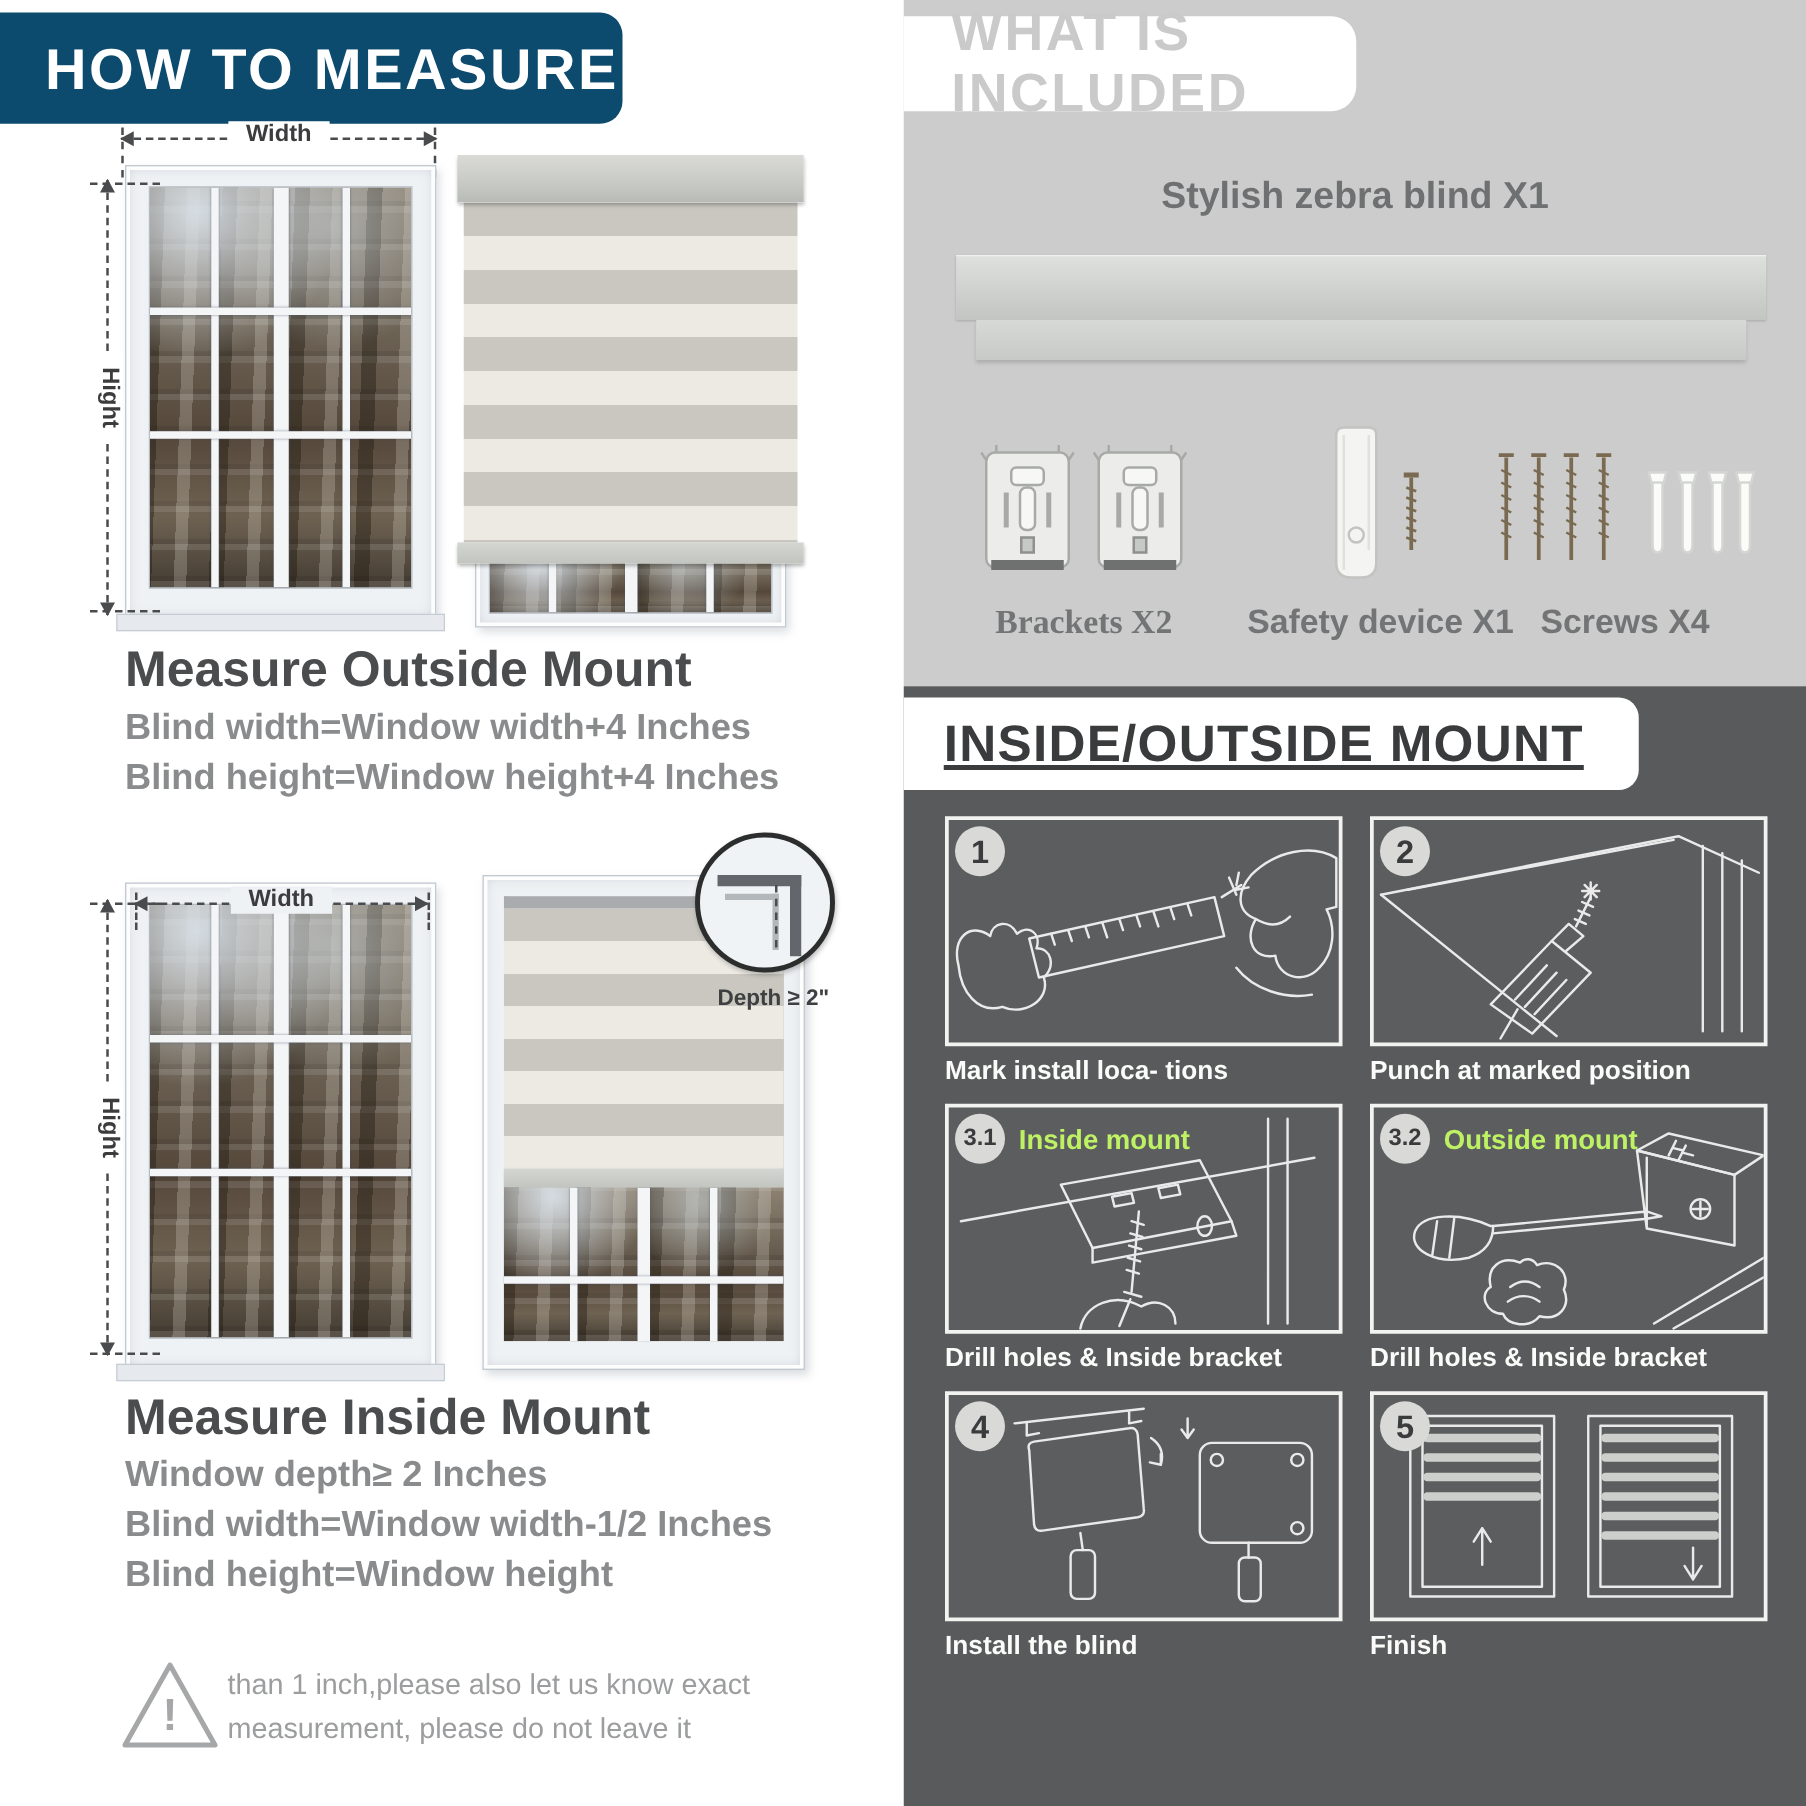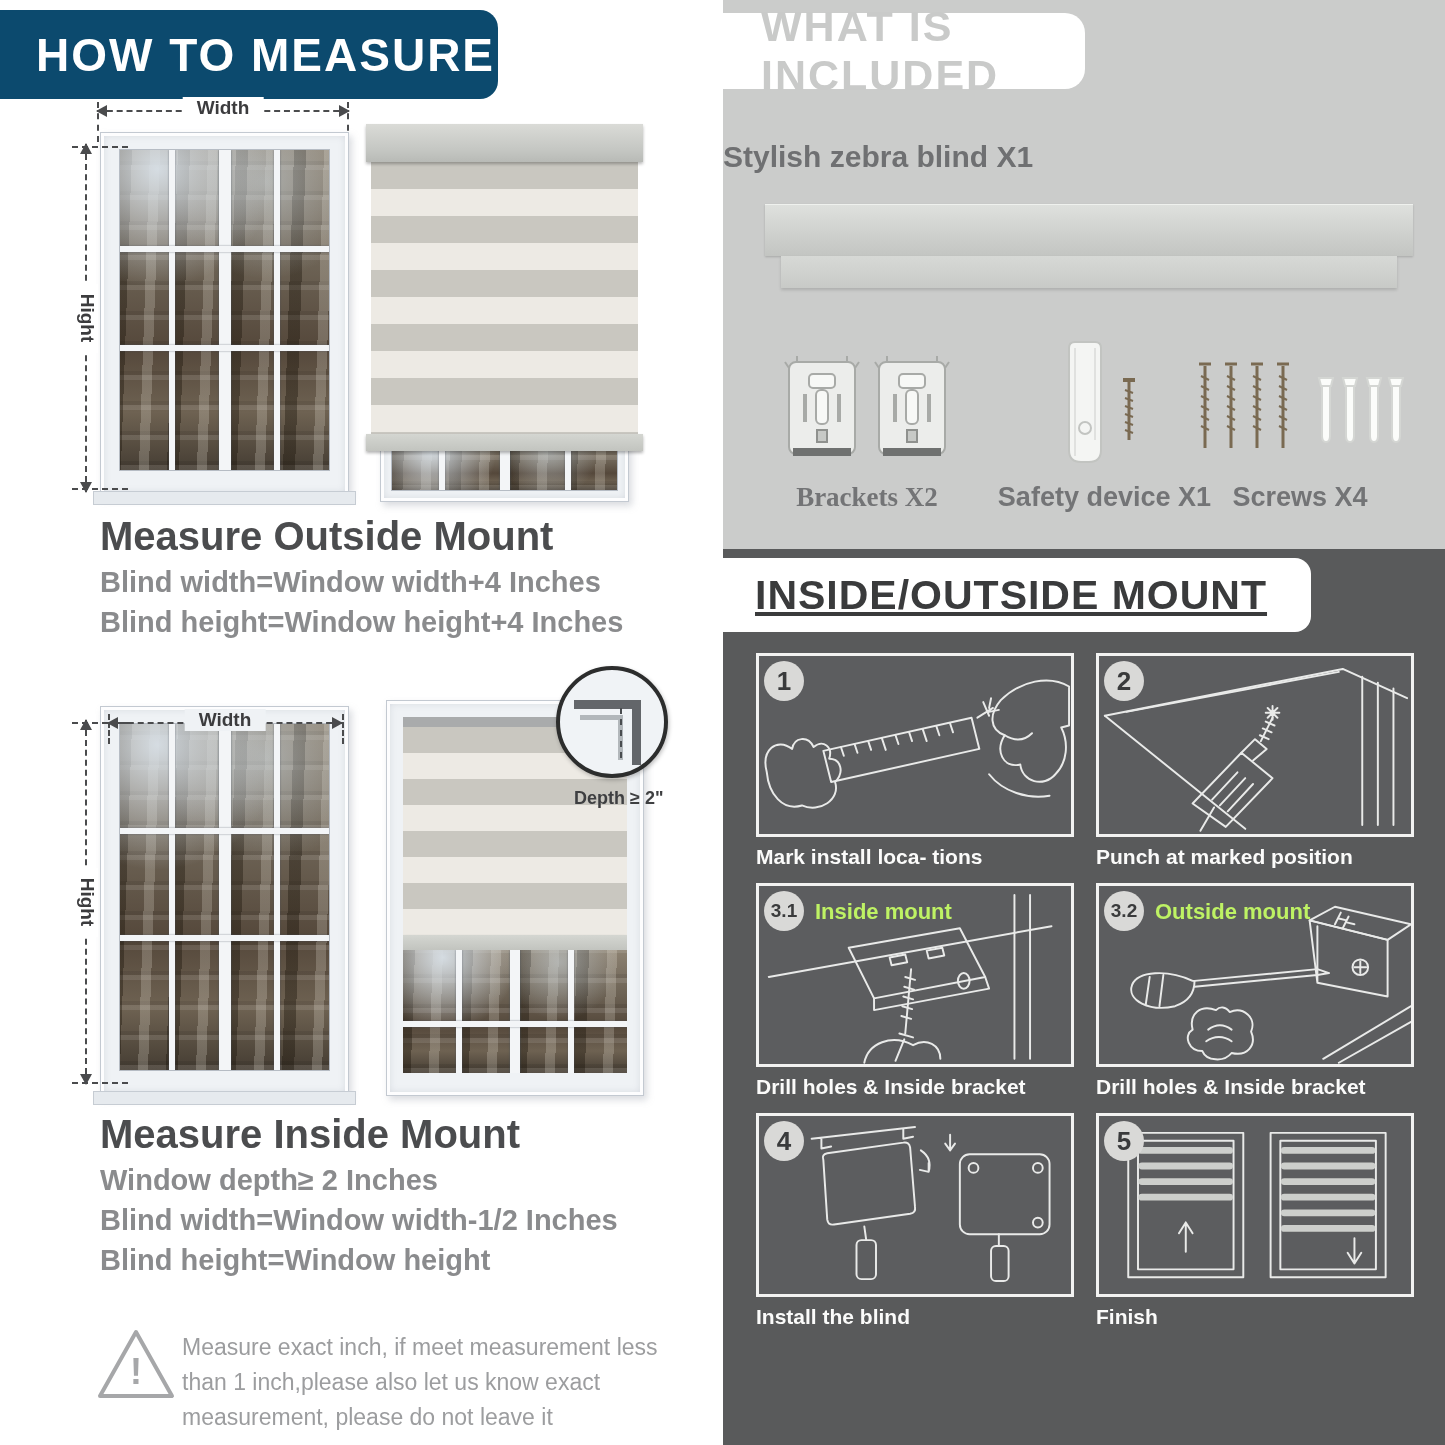--- a/index.html
+++ b/index.html
@@ -71,21 +71,21 @@
   .lens .l2{position:absolute;left:20px;top:45px;width:38px;height:40px;
             border-top:5px solid #b2b7bb;border-right:5px solid #b2b7bb;}
   .lens .dsh{position:absolute;left:60px;top:38px;height:50px;border-left:2px dashed #4a4d50;}
   .depth-lbl{position:absolute;font-size:18px;font-weight:bold;color:#3e3f41;white-space:nowrap;}
 
   .warn-line{font-size:23px;color:#9c9d9f;line-height:35px;white-space:nowrap;}
 
   
   .right{position:absolute;left:723px;top:0;width:722px;height:1445px;}
   .included{position:absolute;left:0;top:0;width:722px;height:549px;background:#cbcccb;}
-  .product-label{position:absolute;left:0;top:140px;width:100%;
+  .product-label{position:absolute;left:0;top:140px;width:100%;text-align:center;
                  font-size:30px;font-weight:bold;color:#6f7072;}
   .rail{position:absolute;left:42px;top:204px;width:648px;height:52px;
         background:linear-gradient(180deg,#dfe1de 0%,#cfd1ce 55%,#c3c5c2 100%);
         box-shadow:inset 0 1px 0 #eff1ee, 0 1px 2px rgba(0,0,0,.18);}
   .rail-fascia{position:absolute;left:58px;top:256px;width:616px;height:32px;
         background:linear-gradient(180deg,#d7d9d6,#c8cac7);box-shadow:0 2px 3px rgba(0,0,0,.15);}
   .comp-label{position:absolute;top:482px;font-size:27px;font-weight:bold;color:#737476;
               text-align:center;white-space:nowrap;}
 
   .mount{position:absolute;left:0;top:549px;width:722px;height:896px;background:#595a5b;}
@@ -196,21 +196,20 @@
   <div class="h-measure" style="left:100px;top:1112px;">Measure Inside Mount</div>
   <div class="m-line" style="left:100px;top:1164px;">Window depth≥ 2 Inches</div>
   <div class="m-line" style="left:100px;top:1204px;">Blind width=Window width-1/2 Inches</div>
   <div class="m-line" style="left:100px;top:1244px;">Blind height=Window height</div>
 
   <svg class="abs" style="left:94px;top:1326px;" width="84" height="78" viewBox="0 0 84 78">
     <path d="M42 6 L78 70 L6 70 Z" fill="none" stroke="#a6a7a9" stroke-width="4" stroke-linejoin="round"></path>
     <text x="42" y="58" text-anchor="middle" font-size="36" font-weight="bold" fill="#a6a7a9" font-family="Liberation Sans, sans-serif">!</text>
   </svg>
   <div class="abs" style="left:182px;top:1330px;">
-    <div class="warn-line">Measure exact inch, if meet measurement less</div>
     <div class="warn-line">than 1 inch,please also let us know exact</div>
     <div class="warn-line">measurement, please do not leave it</div>
   </div>
 
   <div class="right">
 
     <div class="included">
       <div class="wii-chip">
         <span>WHAT IS INCLUDED</span>
       </div>

